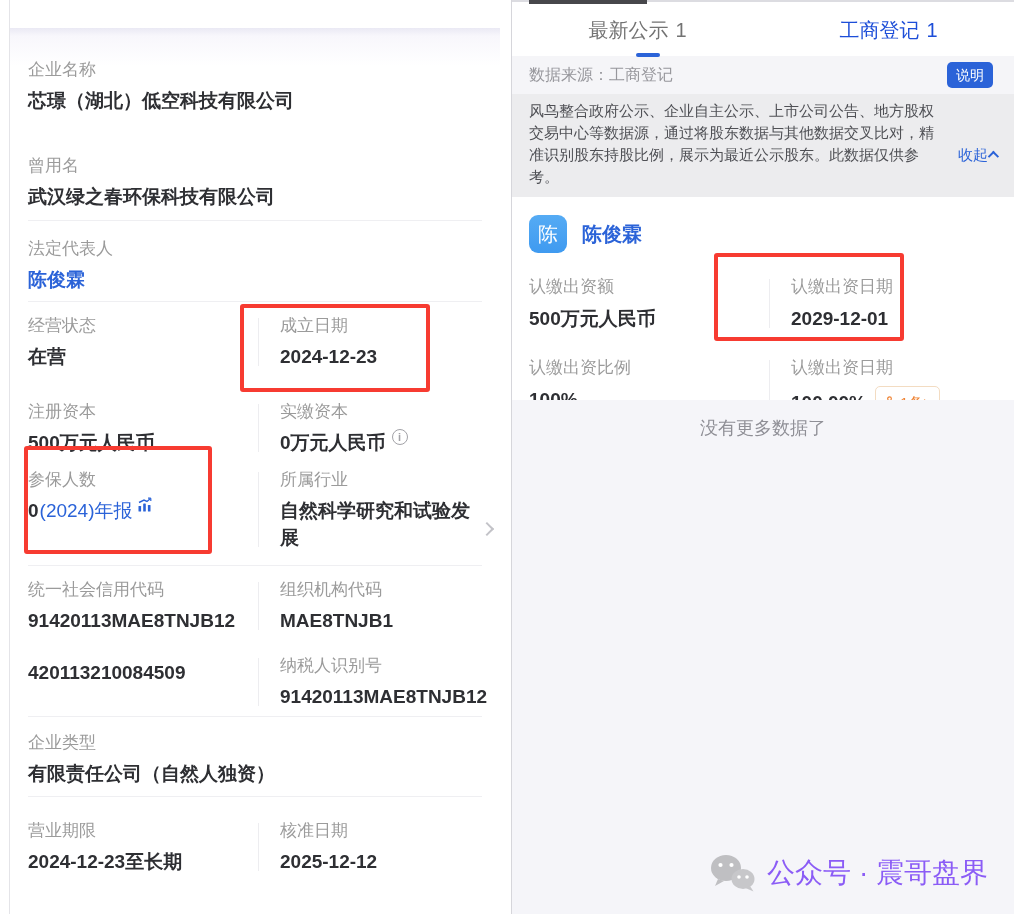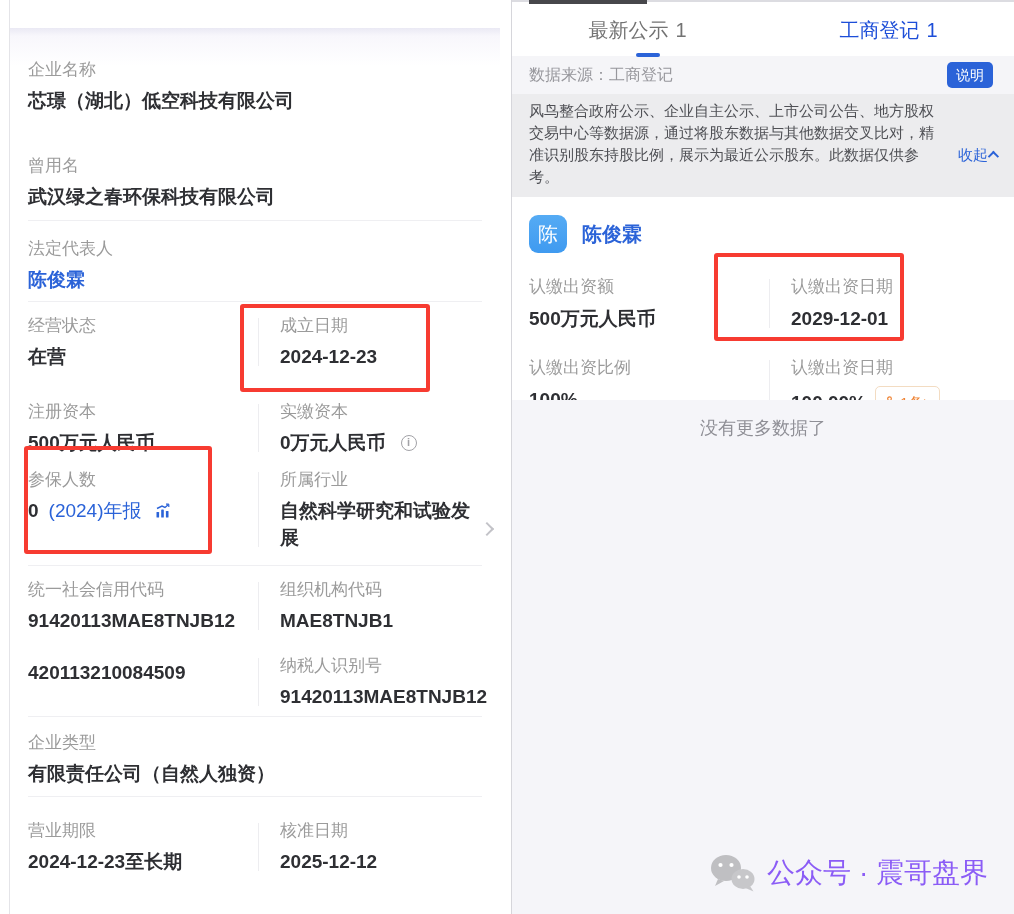--- a/index.html
+++ b/index.html
@@ -36,21 +36,21 @@
   .rowF { margin-top:22px; }
 
   .grid2 { display:grid; grid-template-columns:230px 1fr; }
   .cell  { position:relative; }
   .c2    { padding-left:22px; }
   .c2::before { content:""; position:absolute; left:0; top:4px; bottom:4px; width:1px; background:#ededf0; }
 
   .hl { position:absolute; border:4px solid #f73b31; border-radius:3px;
         pointer-events:none; z-index:5; }
 
-  .inline-val { display:flex; align-items:center; gap:10px; }
+  .inline-val { display:flex; gap:1px; }
   .info-i { display:inline-flex; align-items:center; justify-content:center;
             width:16px; height:16px; border:1px solid #a2a2a7; border-radius:50%;
             margin-left:5px; cursor:pointer; }
   .info-i::after { content:"i"; font-size:11px; color:#a2a2a7; line-height:1; }
   .chev-r { position:absolute; right:-8px; top:56px; width:10px; height:10px;
             border-top:2px solid #c3c3c8; border-right:2px solid #c3c3c8;
             transform:rotate(45deg); cursor:pointer; }
 
   
   .right-panel { position:absolute; left:512px; top:0; width:502px; bottom:0; background:#fff; }

